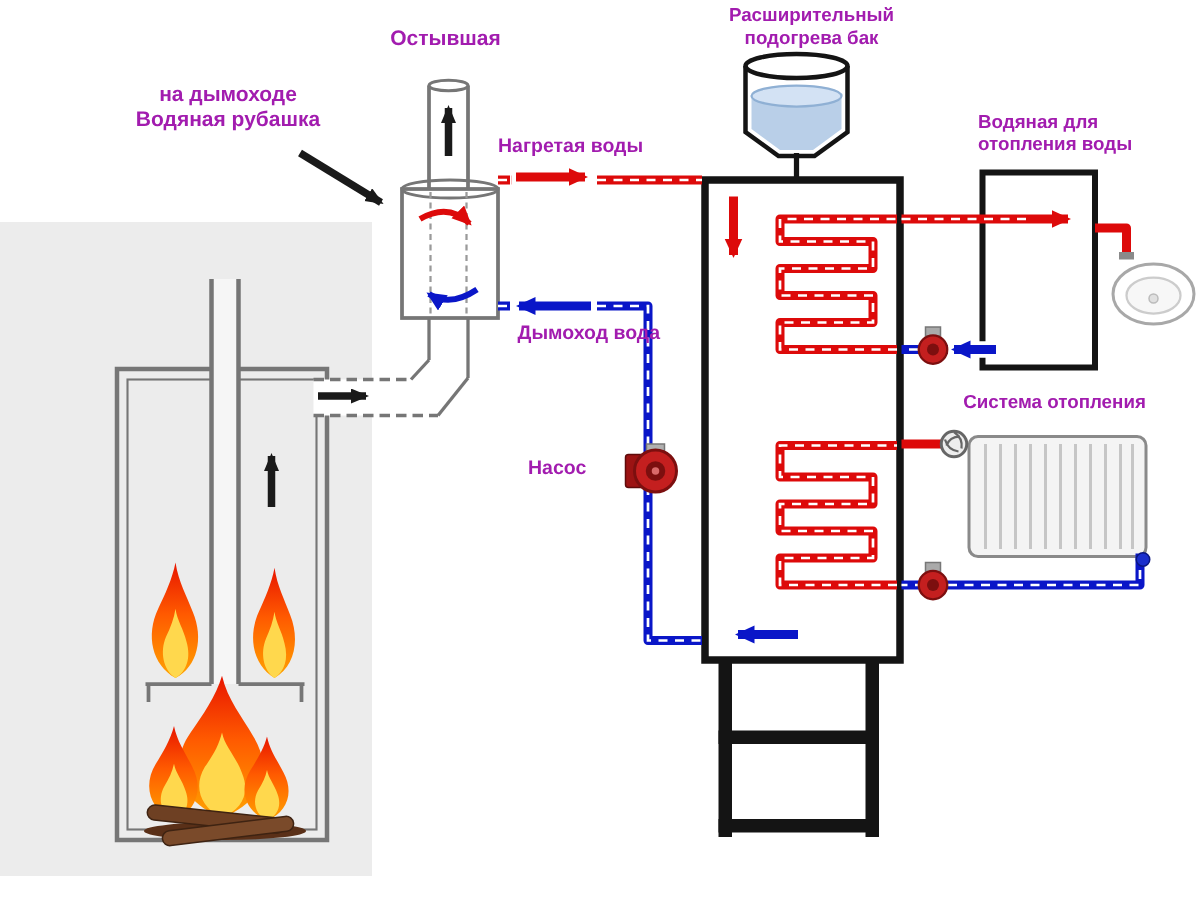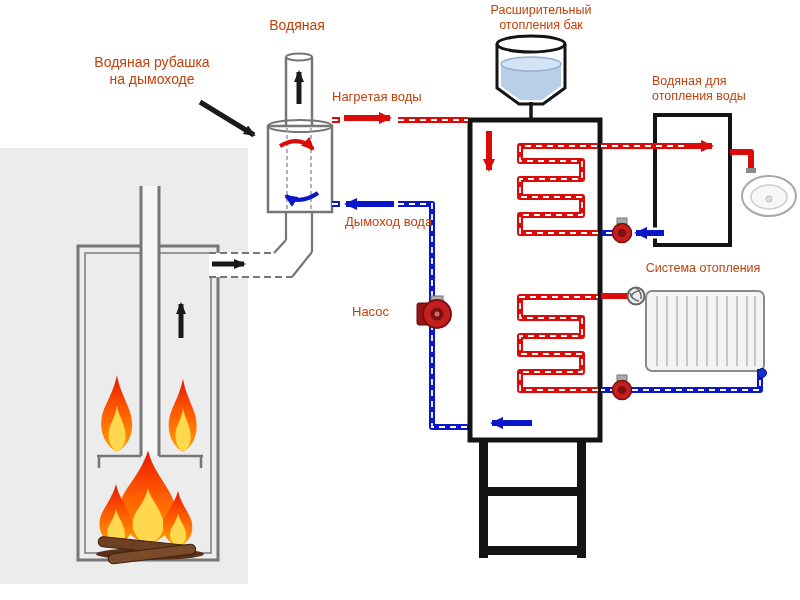--- a/index.html
+++ b/index.html
@@ -1,19 +1,19 @@
 <!DOCTYPE html>
 <html style="--hot_pipe: #dd0a0a; --cold_pipe: #0a16c8; --outline: #141414; --sketch: #767676; --flame_core: #ffd84d; --water: #b9cfe8;"><head>
 <meta charset="utf-8">
 <style>
   html,body{margin:0;padding:0;background:#fff;}
   .stage{position:relative;width:800px;height:600px;background:#ffffff;
          font-family:"Liberation Sans",sans-serif;overflow:hidden;}
   .stage svg{position:absolute;left:0;top:0;}
-  .lbl{position:absolute;font-weight:400;color:#c2410c;line-height:1.18;white-space:nowrap;}
+  .lbl{position:absolute;font-weight:700;color:#a21caf;line-height:1.18;white-space:nowrap;}
   .ctr{text-align:center;transform:translateX(-50%);}
   .f14{font-size:14px;} .f13{font-size:13px;} .f125{font-size:12.5px;}
   
   .pH{stroke:var(--hot_pipe,#dd0a0a);stroke-width:6;fill:none;stroke-linejoin:round;}
   .pC{stroke:var(--cold_pipe,#0a16c8);stroke-width:6;fill:none;stroke-linejoin:round;}
   .tex{stroke:#ffffff;stroke-width:1.8;fill:none;stroke-dasharray:6 5;}
   .arrW{stroke:#ffffff;stroke-width:11;fill:none;}
   .aH{stroke:var(--hot_pipe,#dd0a0a);stroke-width:6;fill:none;marker-end:url(#mR);}
   .aC{stroke:var(--cold_pipe,#0a16c8);stroke-width:6;fill:none;marker-end:url(#mBl);}
   .aHs{stroke:var(--hot_pipe,#dd0a0a);stroke-width:4;fill:none;marker-end:url(#mR);}
@@ -205,39 +205,39 @@
 
   <g>
     <circle cx="636" cy="296" r="8.5" fill="#ededed" stroke="#666666" stroke-width="2"></circle>
     <path d="M636 288 Q642 292 641 299" stroke="#666" stroke-width="1.5" fill="none"></path>
     <path d="M630 293 Q632 300 639 301" stroke="#666" stroke-width="1.5" fill="none"></path>
     <path d="M640 291 Q633 291 631 297" stroke="#666" stroke-width="1.5" fill="none"></path>
   </g>
 </svg>
 
 <div class="lbl ctr f14" style="left:297px;top:17px;">
-  <div>Водяная</div>
+  <div>Остывшая</div>
 </div>
 
 <div class="lbl ctr f14" style="left:152px;top:54px;">
+  <div>на дымоходе</div>
   <div>Водяная рубашка</div>
-  <div>на дымоходе</div>
 </div>
 
 <div class="lbl f13" style="left:332px;top:89px;">
   <div>Нагретая воды</div>
 </div>
 
 <div class="lbl f13" style="left:345px;top:214px;">
   <div>Дымоход вода</div>
 </div>
 
 <div class="lbl ctr f125" style="left:541px;top:3px;">
   <div>Расширительный</div>
-  <div>отопления бак</div>
+  <div>подогрева бак</div>
 </div>
 
 <div class="lbl f125" style="left:652px;top:74px;">
   <div>Водяная для</div>
   <div>отопления воды</div>
 </div>
 
 <div class="lbl ctr f125" style="left:703px;top:261px;">
   <div>Система отопления</div>
 </div>

